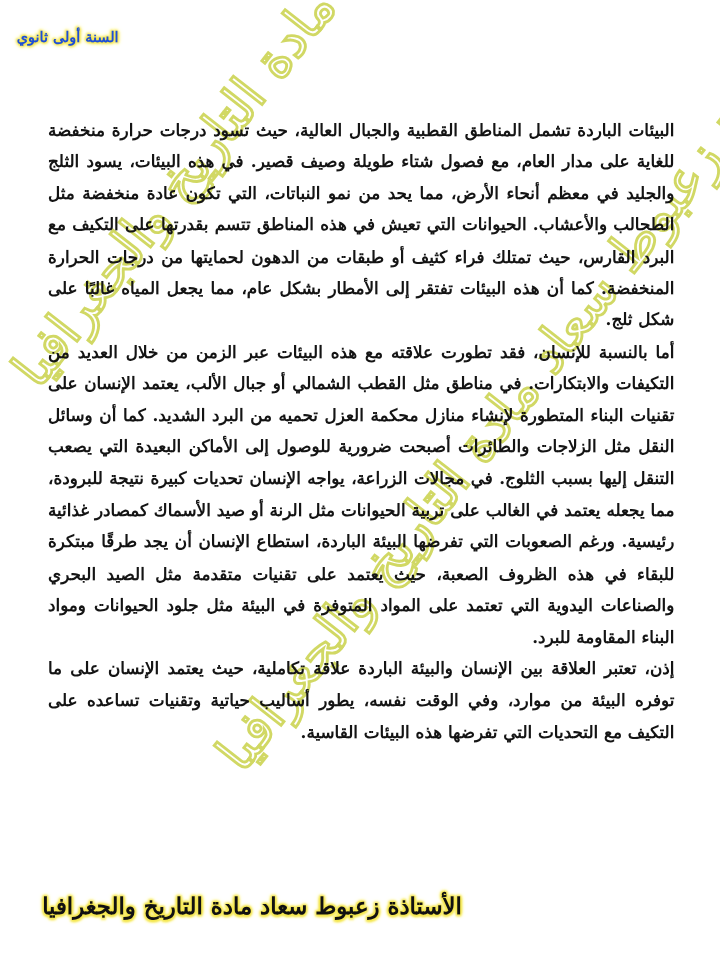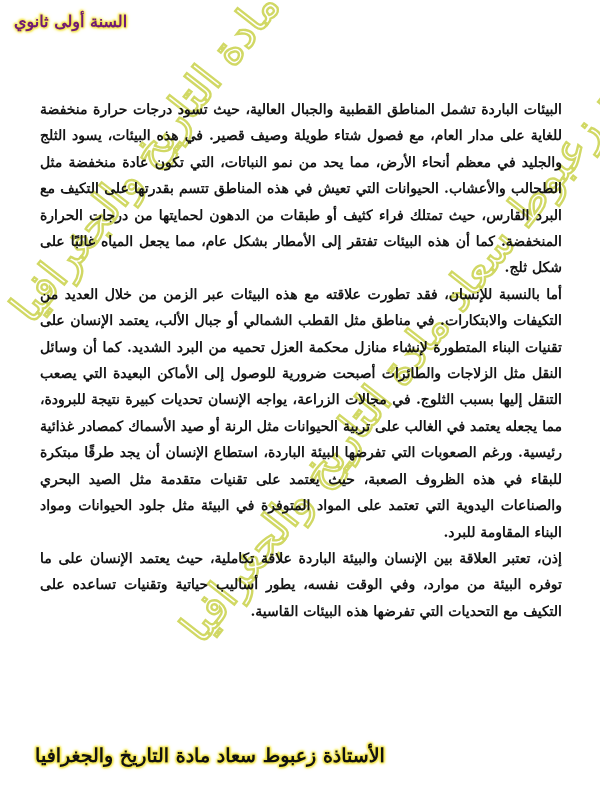--- a/index.html
+++ b/index.html
@@ -38,24 +38,24 @@
       text-align: center;
       color: #111;
       text-shadow:
         0 0 2px #b6ee00, 0 0 3px #b6ee00, 0 0 4px #b6ee00,
         1px 1px 2px #c4f200, -1px -1px 2px #c4f200,
         1px -1px 2px #c4f200, -1px 1px 2px #c4f200;
     }
     .grade-label {
       position: absolute;
       left: 4px;
-      top: 8px;
-      font-size: 16px;
+      top: 20px;
+      font-size: 12px;
       font-weight: bold;
-      color: #701a75;
+      color: #1d4ed8;
       text-shadow:
         0 0 2px #f3e44a, 0 0 3px #f3e44a, 0 0 4px #f3e44a,
         1px 1px 2px #f6ea5a, -1px -1px 2px #f6ea5a;
     }
     .body-text {
       position: absolute;
       top: 96px;
       right: 38px;
       left: 40px;
       font-size: 14px;

